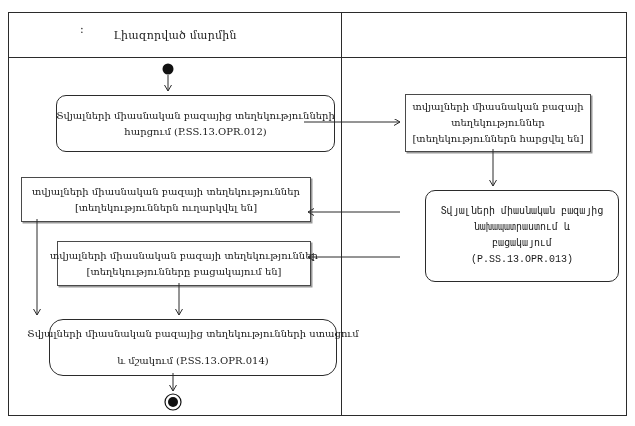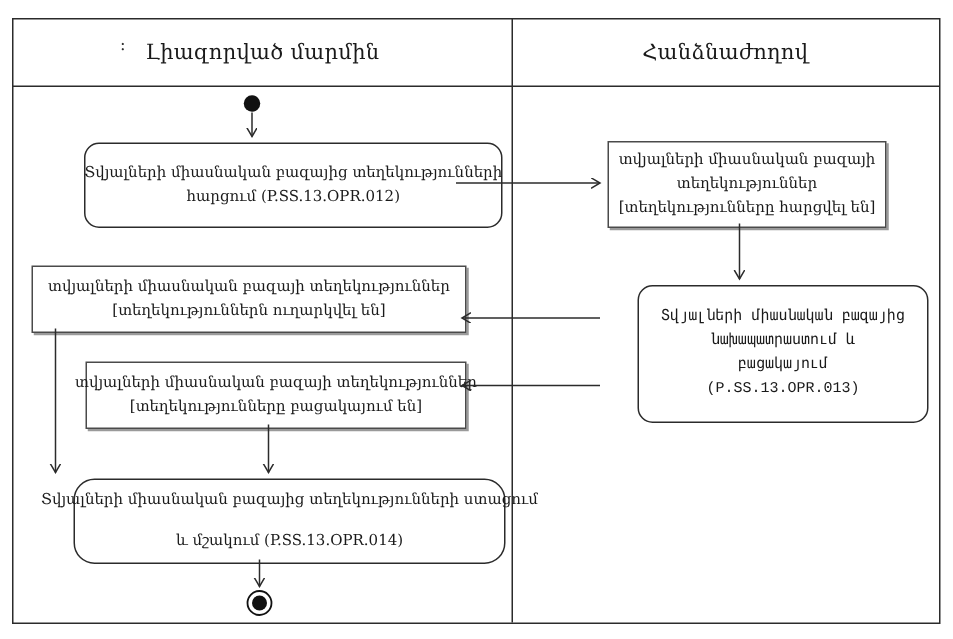--- a/index.html
+++ b/index.html
@@ -5,21 +5,21 @@
   html,body{margin:0;padding:0;background:#ffffff;}
   .canvas{
     position:relative;width:635px;height:426px;background:#ffffff;
     font-family:"DejaVu Serif","DejaVu Sans",serif;color:#1a1a1a;overflow:hidden;
   }
   .frame{position:absolute;left:8px;top:12px;width:617px;height:402px;border:1px solid #2b2b2b;}
   .header-sep{position:absolute;left:8px;top:57px;width:618px;border-top:1px solid #2b2b2b;}
   .lane-divider{position:absolute;left:341px;top:12px;height:403px;border-left:1px solid #2b2b2b;}
   .lane-title{
     position:absolute;top:13px;height:44px;display:flex;align-items:center;justify-content:center;
-    font-size:14px;letter-spacing:.2px;text-align:center;
+    font-size:11px;letter-spacing:.2px;text-align:center;
   }
   .lane-title.left{left:9px;width:332px;}
   .lane-title.right{left:342px;width:283px;}
   .header-mark{position:absolute;left:80px;top:23px;font-size:11px;color:#2b2b2b;}
   .node{
     position:absolute;display:flex;flex-direction:column;justify-content:center;align-items:center;
     text-align:center;font-size:10px;line-height:16px;background:#ffffff;padding:1px 3px;
   }
   .node .tl{white-space:nowrap;}
   .action{border:1px solid #2b2b2b;border-radius:10px;margin-left:24px;}
@@ -32,34 +32,31 @@
 
 <div class="canvas">
 
   <div class="frame"></div>
   <div class="header-sep"></div>
   <div class="lane-divider"></div>
 
   <div class="lane-title left">
     <span>Լիազորված մարմին</span>
   </div>
-  <div class="lane-title right">
-    <span>Հանձնաժողով</span>
-  </div>
   <span class="header-mark">:</span>
 
   <div class="node action" style="left:32px;top:95px;width:271px;height:53px;">
     <div class="tl">Տվյալների միասնական բազայից տեղեկությունների</div>
     <div class="tl">հարցում (P.SS.13.OPR.012)</div>
   </div>
 
   <div class="node object" style="left:405px;top:94px;width:178px;height:54px;">
     <div class="tl">տվյալների միասնական բազայի</div>
     <div class="tl">տեղեկություններ</div>
-    <div class="tl">[տեղեկությունները հարցվել են]</div>
+    <div class="tl">[տեղեկություններն հարցվել են]</div>
   </div>
 
   <div class="node action" style="left:401px;top:190px;width:186px;height:88px;font-family:Liberation Mono, monospace;">
     <div class="tl">Տվյալների միասնական բազայից</div>
     <div class="tl">նախապատրաստում և</div>
     <div class="tl">բացակայում</div>
     <div class="tl">(P.SS.13.OPR.013)</div>
   </div>
 
   <div class="node object" style="left:21px;top:177px;width:282px;height:41px;">

